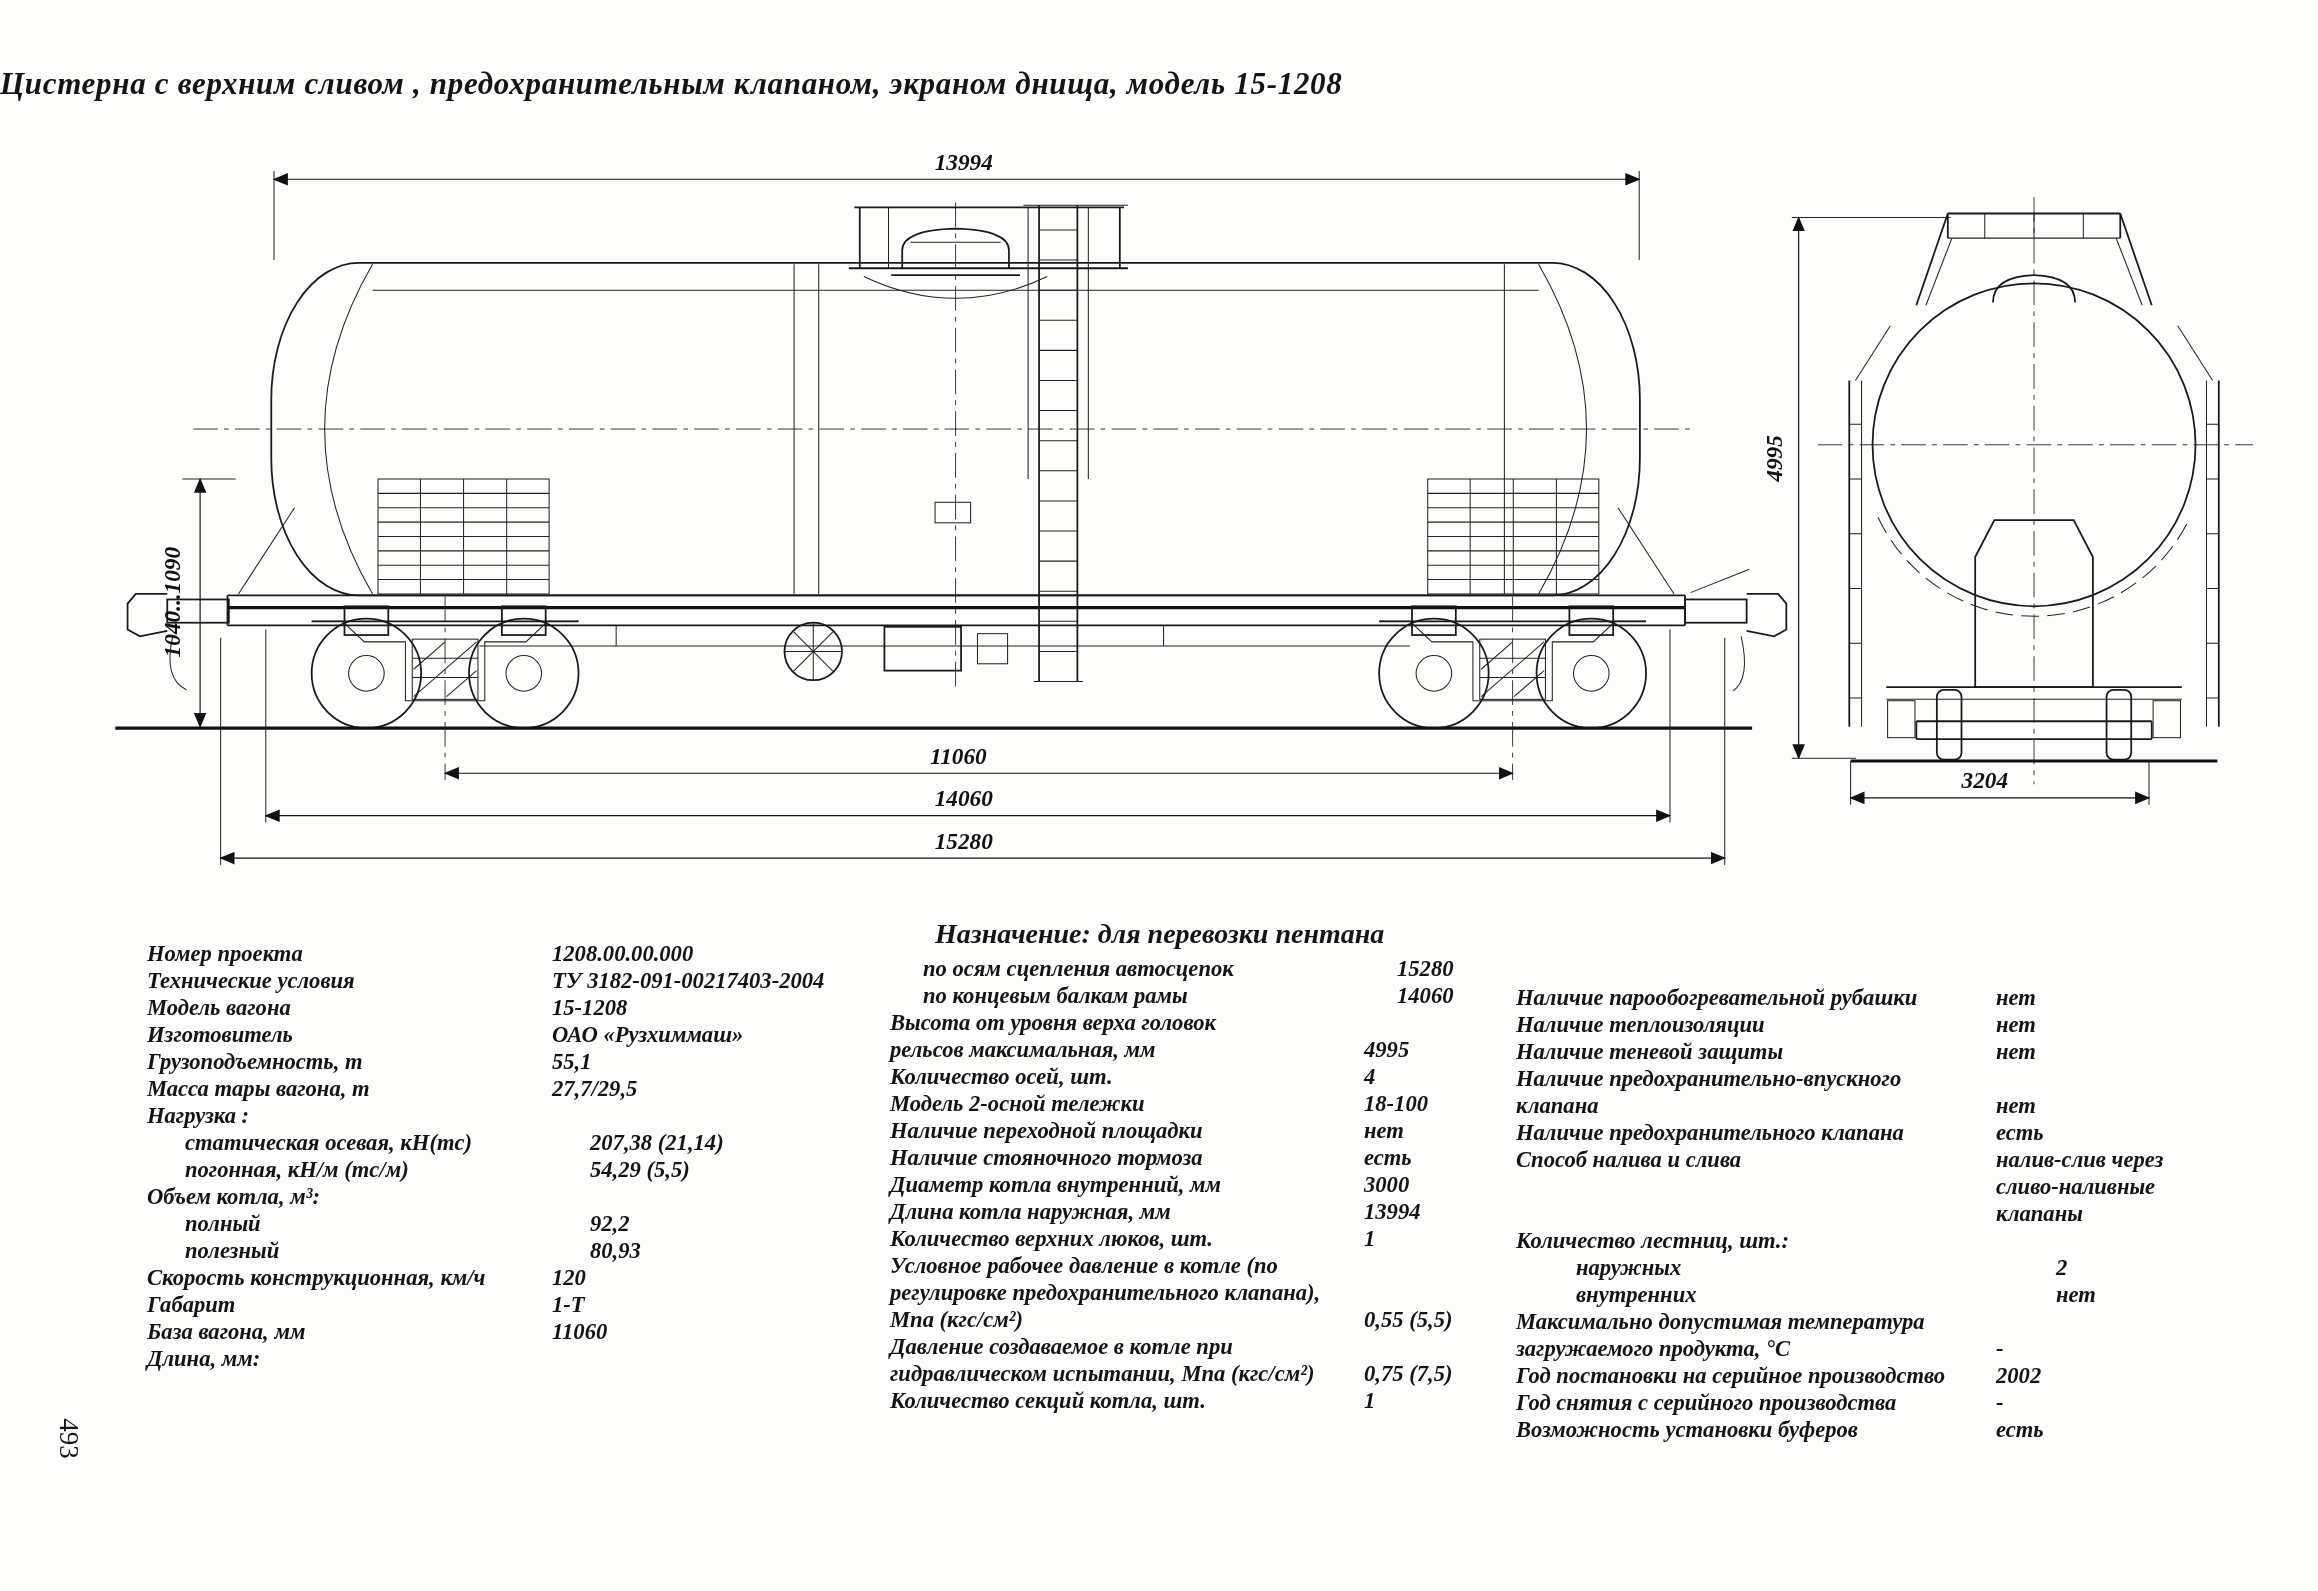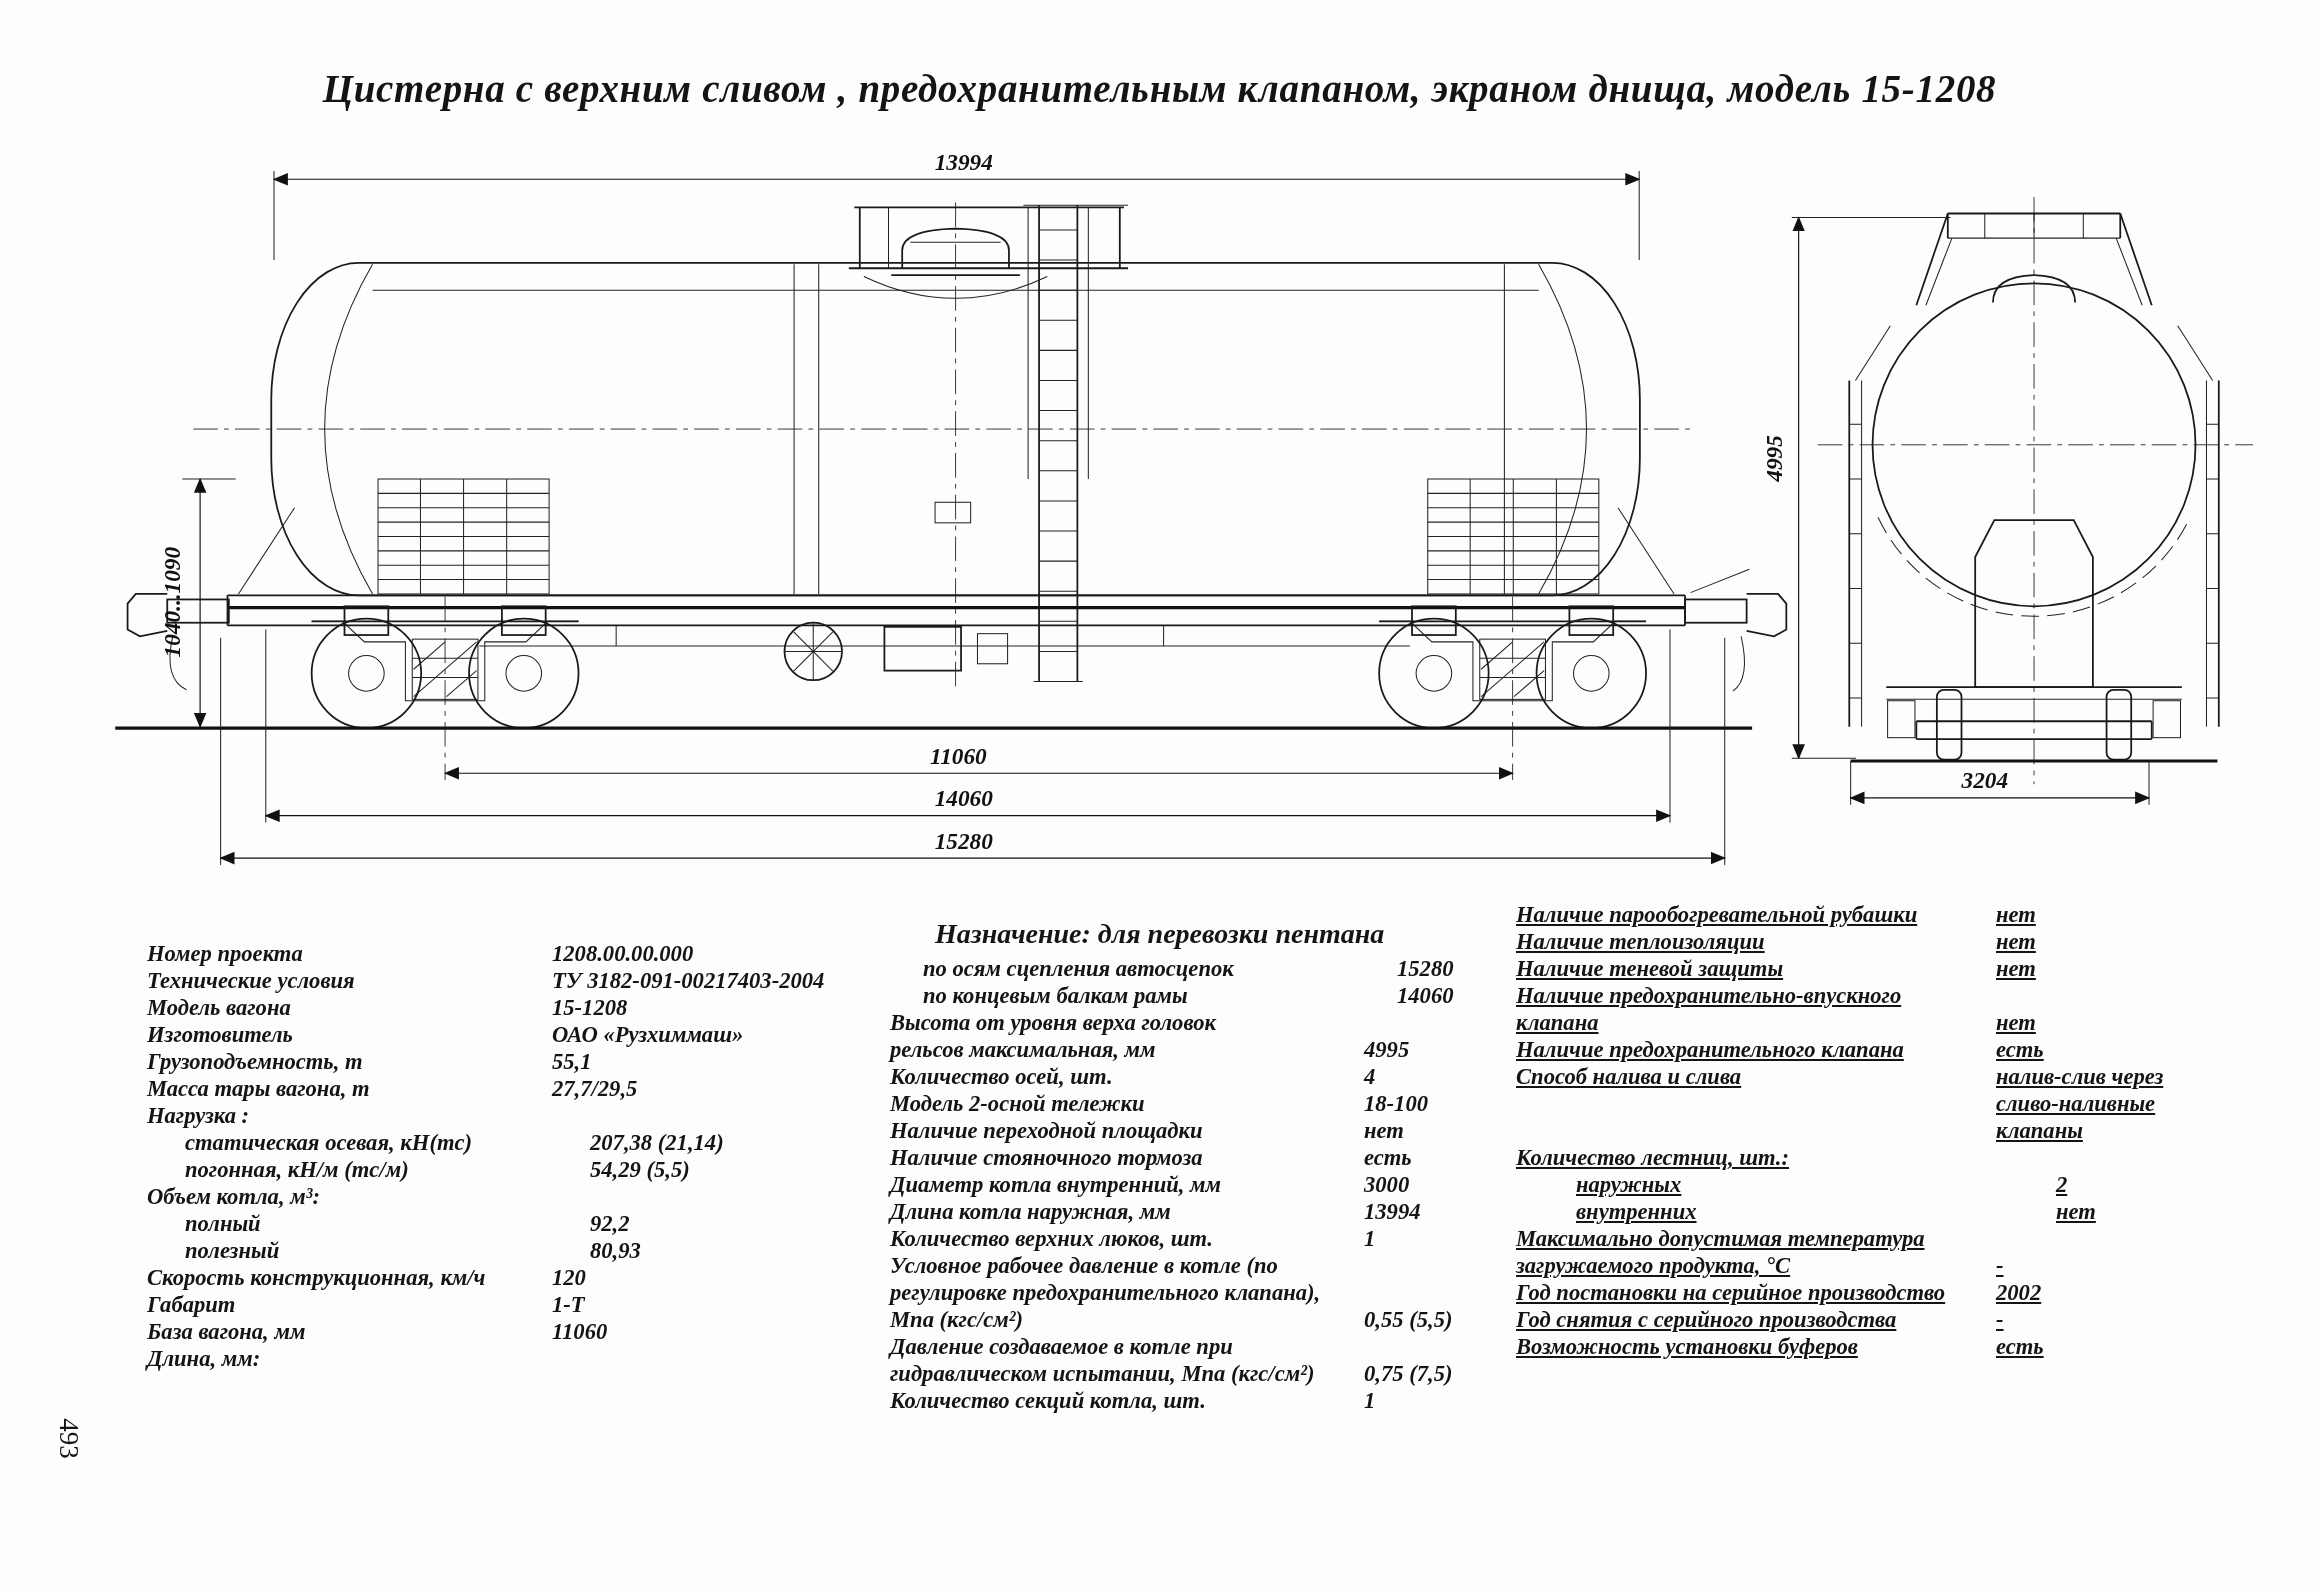--- a/index.html
+++ b/index.html
@@ -1,41 +1,41 @@
 <!DOCTYPE html>
 <html style="font-size:11px"><head>
 <meta charset="utf-8">
 <style>
   html,body{margin:0;padding:0;}
   body{
     width:2319px;height:1591px;position:relative;background:#fdfdfb;color:#141414;
     font-family:"Liberation Serif", serif; overflow:hidden;
   }
   .title{
-    position:absolute;left:0;top:66px;width:2319px;text-align:center;
-    font-size:39px;font-weight:bold;font-style:italic;letter-spacing:0.7px;
+    position:absolute;left:0;top:66px;width:2319px;
+    font-size:31px;font-weight:bold;font-style:italic;letter-spacing:0.7px;
   }
   svg{position:absolute;left:0;top:0;}
   svg line,svg path,svg rect,svg circle{vector-effect:none;}
   .s2{stroke:#1a1a1a;stroke-width:2.6;fill:none;}
   .s3{stroke:#111;stroke-width:4.5;fill:none;}
   .thin{stroke:#222;stroke-width:1.5;fill:none;}
   .cl{stroke:#222;stroke-width:1.3;fill:none;stroke-dasharray:36 9 7 9;}
   .dim{stroke:#111;stroke-width:1.7;fill:none;}
   .dimtxt{font-family:"Liberation Serif",serif;font-style:italic;font-weight:bold;font-size:34px;fill:#111;}
   .col{position:absolute;font-size:22.6px;font-style:italic;font-weight:bold;line-height:27px;}
   .row{display:flex;align-items:flex-end;}
   .row.top{align-items:flex-start;}
   .lbl,.val{white-space:pre-line;}
   .colL{left:147px;top:924px;width:766px;margin-top:16px;}
   .colL .lbl{width:405px;flex:none;}
   .colM{left:890px;top:920px;width:616px;}
   .colM .mid-heading{font-size:28px;padding-left:45px;margin-bottom:8.2px;}
   .colM .lbl{width:474px;flex:none;}
-  .colR{left:1516px;top:901px;width:691px;text-decoration:underline;}
+  .colR{left:1516px;top:984px;width:691px;}
   .colR .lbl{width:480px;flex:none;}
   .ind .lbl{padding-left:38px;}
   .ind2 .lbl{padding-left:60px;}
   .indm .lbl{padding-left:33px;}
   .page-num{
     position:absolute;left:48px;top:1423px;font-size:27px;
     transform:rotate(90deg);transform-origin:center;
   }
 </style>
 </head>

